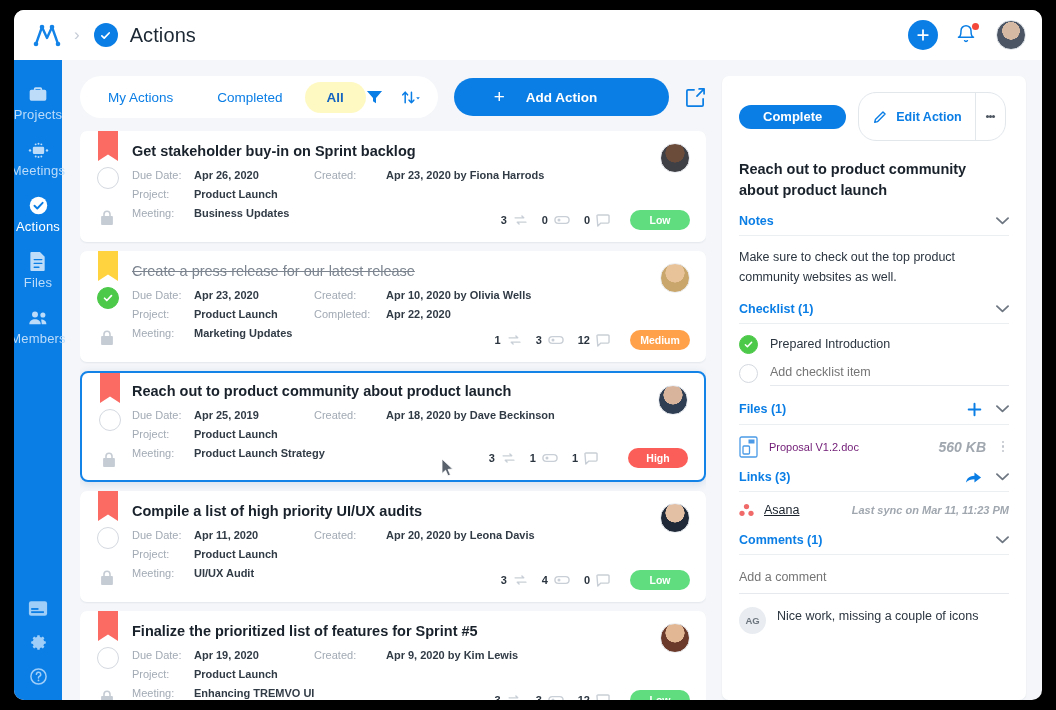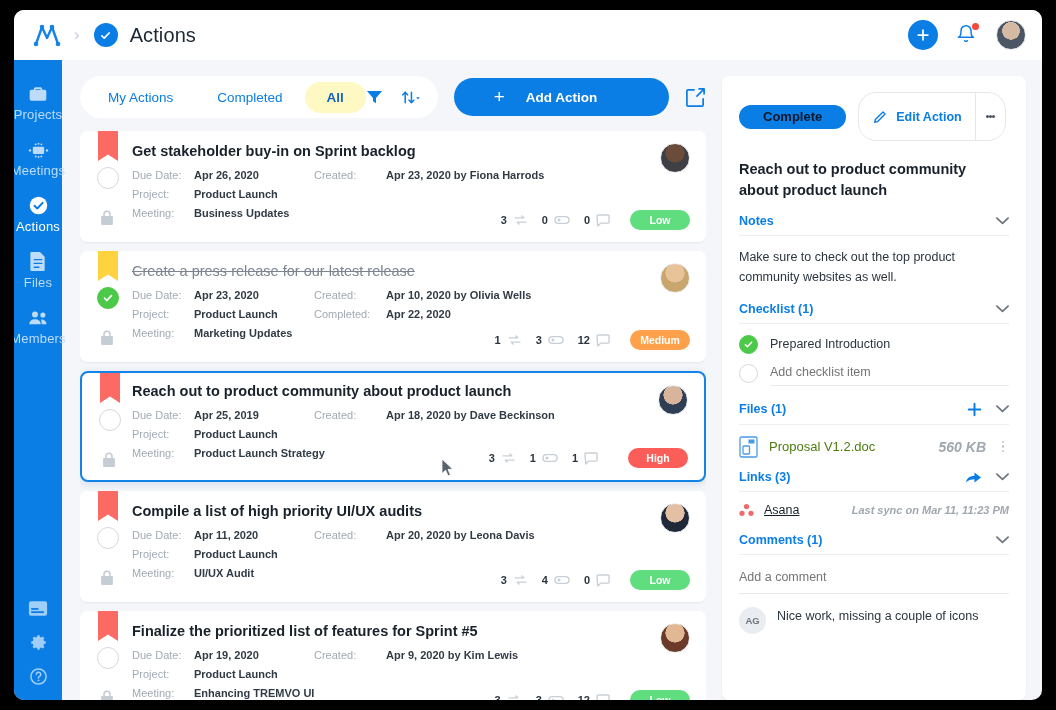--- a/index.html
+++ b/index.html
@@ -151,21 +151,21 @@
   .pill.medium { background: #ffa14a; }
   .pill.high { background: #fb5e58; margin-left: 16px; }
 
   
   .panel {
     background: #fff; border-radius: 7px; flex: 1; padding: 16px 17px 0;
     overflow: hidden; box-shadow: 0 1px 2px rgba(16,40,70,.07);
   }
   .panel-actions { display: flex; align-items: center; gap: 12px; margin-bottom: 18px; }
   .complete-btn {
-    background: #0b7ee5; color: #0f172a; border-radius: 18px; height: 24px;
+    background: #0b7ee5; color: #ffffff; border-radius: 18px; height: 24px;
     padding: 0 24px; display: flex; align-items: center; justify-content:center;
     font-size: 13px; font-weight: bold; cursor: pointer;
   }
   .edit-group {
     display: flex; align-items: center; border: 1px solid #e2e7ec; border-radius: 18px;
     height: 49px; overflow: hidden;
   }
   .edit-btn {
     display: flex; align-items: center; gap: 9px; padding: 0 13px 0 14px;
     color: #0b7ee5; font-size: 12.5px; font-weight: bold; cursor: pointer; height: 100%;
@@ -187,21 +187,21 @@
   .notes-text { font-size: 12.5px; color: #2b3540; line-height: 1.62; margin-bottom: 14px; }
   .chk-row { display: flex; align-items: center; gap: 12px; margin-bottom: 8px; }
   .chk-circ { width: 19px; height: 19px; border-radius: 50%; border: 1.5px solid #d4d9e0; flex: 0 0 19px;}
   .chk-circ.done { background: #4dc94a; border-color: #4dc94a; display:flex; align-items:center; justify-content:center;}
   .chk-lbl { font-size: 12.5px; color: #2b3540; }
   .chk-input {
     flex: 1; font-size: 12.5px; color: #a9b0b8; border: none; border-bottom: 1px solid #e6eaee;
     padding: 3px 0 6px; background: transparent; outline: none; font-family: "Liberation Sans", sans-serif;
   }
   .file-row { display: flex; align-items: center; gap: 11px; margin-bottom: 12px; }
-  .file-name { font-size: 13px; color: #4d7c0f; }
+  .file-name { font-size: 11px; color: #701a75; }
   .file-size { margin-left: auto; font-size: 14px; color: #a0a7af; font-style: italic; font-weight: bold;}
   .file-kebab { width: 12px; display:flex; flex-direction:column; align-items:center; cursor:pointer;}
   .file-kebab span { width:2.5px;height:2.5px;border-radius:50%;background:#c0c6cd;margin:1px 0;}
   .link-row { display: flex; align-items: center; gap: 10px; margin-bottom: 12px; }
   .link-name { font-size: 12.5px; color: #19212b; text-decoration: underline; cursor: pointer;}
   .link-sync { margin-left: auto; font-size: 11px; color: #a0a7af; font-style: italic; font-weight: bold;}
   .comment-input {
     width: 100%; font-size: 12.5px; color: #a9b0b8; border: none;
     border-bottom: 1px solid #e6eaee; padding: 4px 0 9px; outline: none;
     background: transparent; font-family: "Liberation Sans", sans-serif; margin-bottom: 13px;

